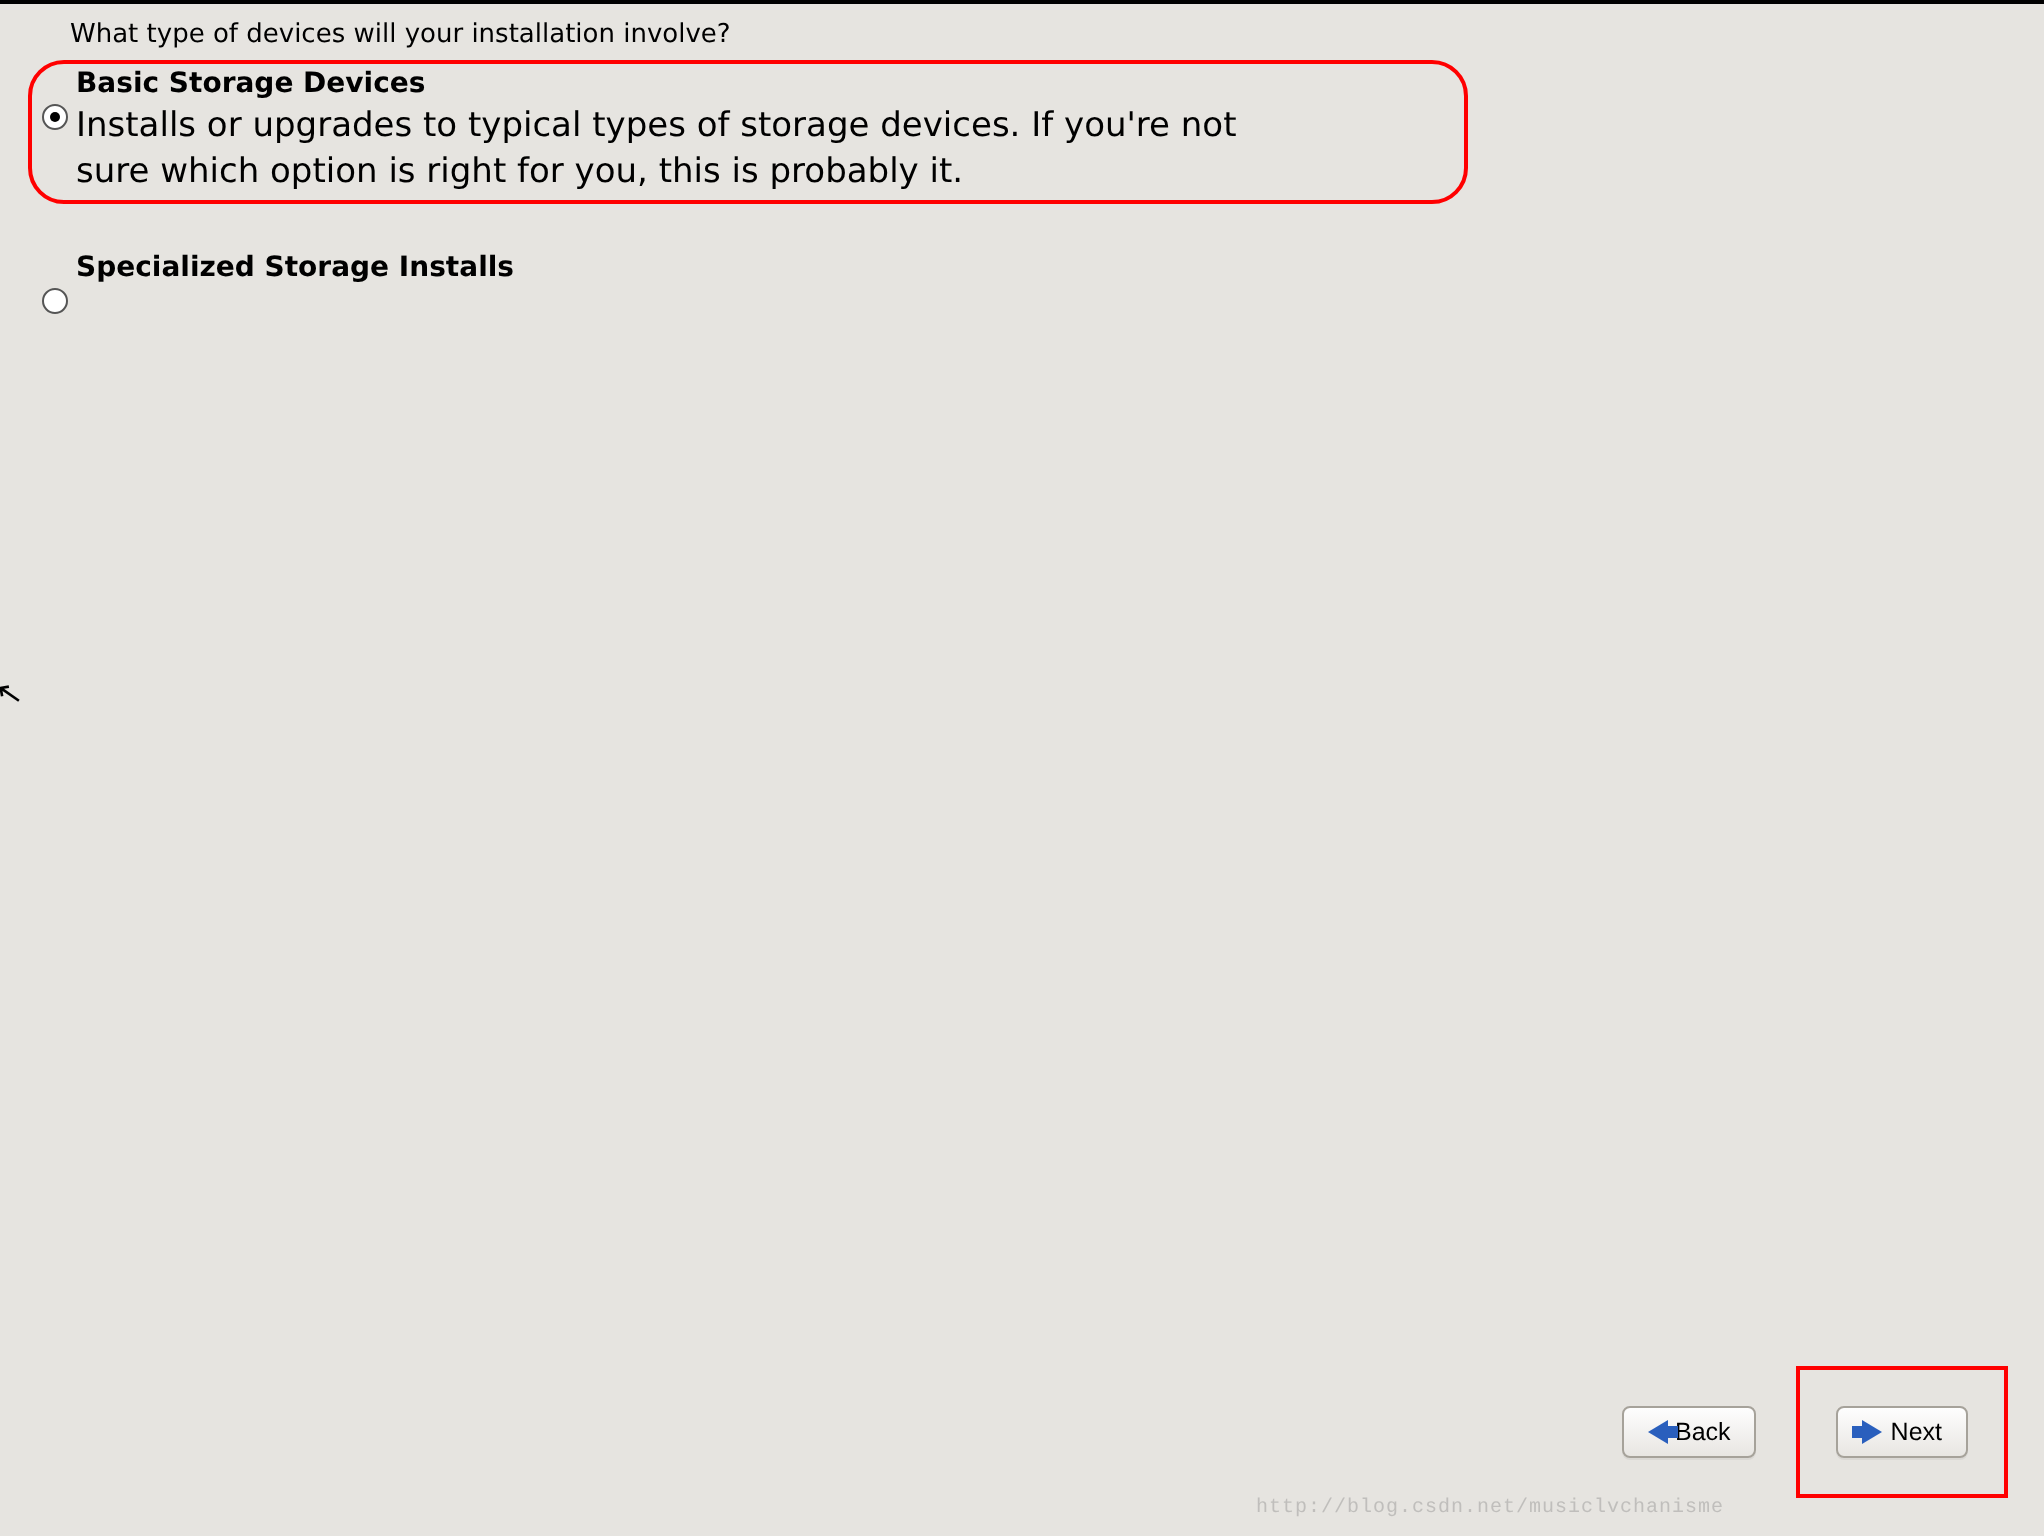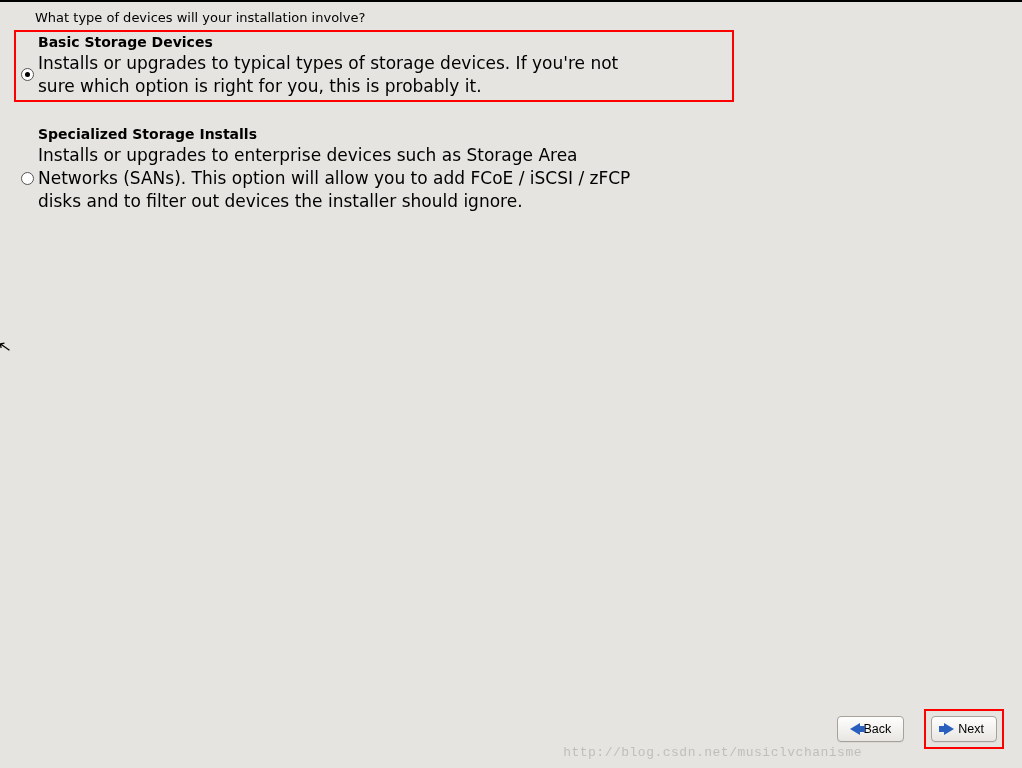--- a/index.html
+++ b/index.html
@@ -31,23 +31,24 @@
       color: #000;
     }
     .options {
       position: absolute;
       top: 30px;
       left: 14px;
       width: 720px;
     }
     .option-row {
       display: flex;
-      align-items: center;
+      align-items: flex-start;
       margin-bottom: 22px;
       padding: 4px;
+      border-radius: 18px;
     }
     .option-row.highlighted {
       border: 2px solid #f00;
       padding: 2px;
       margin-bottom: 20px;
     }
     .radio-wrapper {
       width: 18px;
       display: flex;
       align-items: flex-start;
@@ -105,21 +106,21 @@
       border: 1px solid #a6a29a;
       border-radius: 4px;
       padding: 5px 12px;
       font-size: 12.5px;
       cursor: pointer;
       color: #000;
       box-shadow: 0 1px 0 rgba(0,0,0,0.05);
     }
     .btn-wrapper.highlighted {
       border: 2px solid #f00;
-      padding: 5px;
+      padding: 18px;
     }
     .arrow-left {
       width: 0;
       height: 0;
       border-top: 6px solid transparent;
       border-bottom: 6px solid transparent;
       border-right: 10px solid #2a5fbd;
       position: relative;
     }
     .arrow-left::after {
@@ -154,21 +155,21 @@
       left: -2px;
       font-size: 16px;
       color: #000;
       pointer-events: none;
       transform: rotate(-10deg);
     }
     .watermark {
       position: absolute;
       bottom: 8px;
       right: 160px;
-      font-size: 13px;
+      font-size: 10px;
       color: rgba(120,120,120,0.35);
       font-family: "Courier New", monospace;
       letter-spacing: 0.5px;
       pointer-events: none;
     }
   </style>
 </head>
 <body>
 
 <div class="top-line"></div>
@@ -185,21 +186,20 @@
       <div class="option-desc">Installs or upgrades to typical types of storage devices.  If you're not sure which option is right for you, this is probably it.</div>
     </div>
   </div>
 
   <div class="option-row">
     <div class="radio-wrapper">
       <div class="radio"></div>
     </div>
     <div class="option-text">
       <div class="option-title">Specialized Storage Installs</div>
-      <div class="option-desc">Installs or upgrades to enterprise devices such as Storage Area Networks (SANs). This option will allow you to add FCoE / iSCSI / zFCP disks and to filter out devices the installer should ignore.</div>
     </div>
   </div>
 </div>
 
 <div class="button-bar">
   <div class="btn-wrapper">
     <button class="btn">
       <span class="arrow-left"></span>
       <span>Back</span>
     </button>

